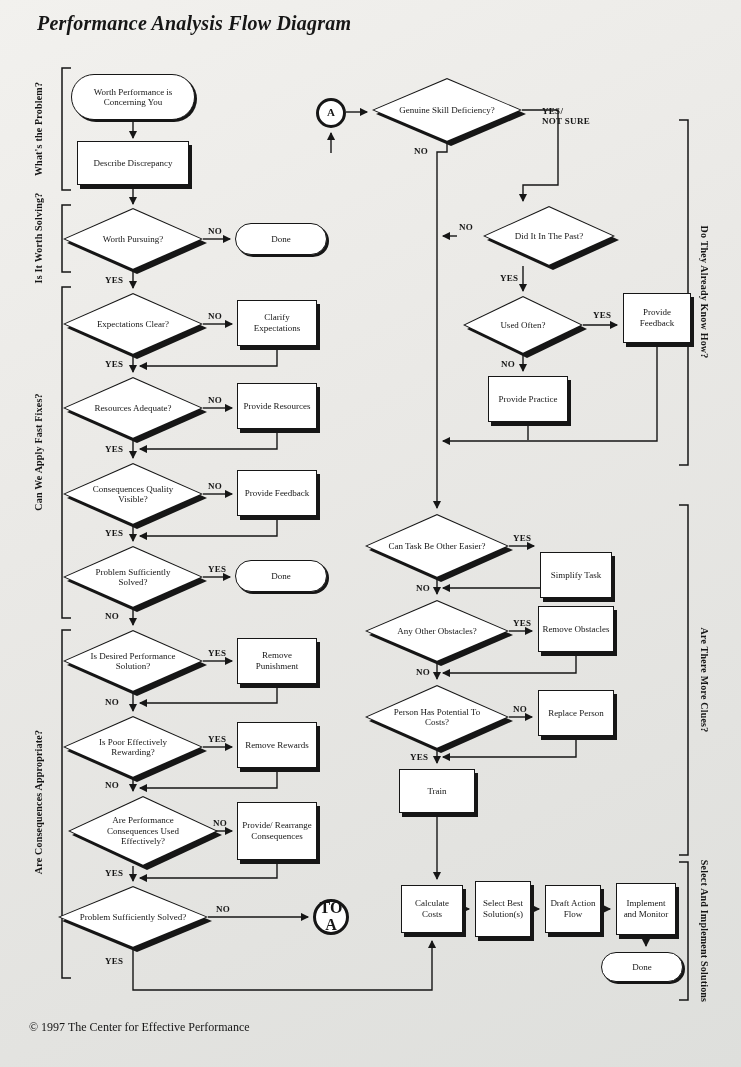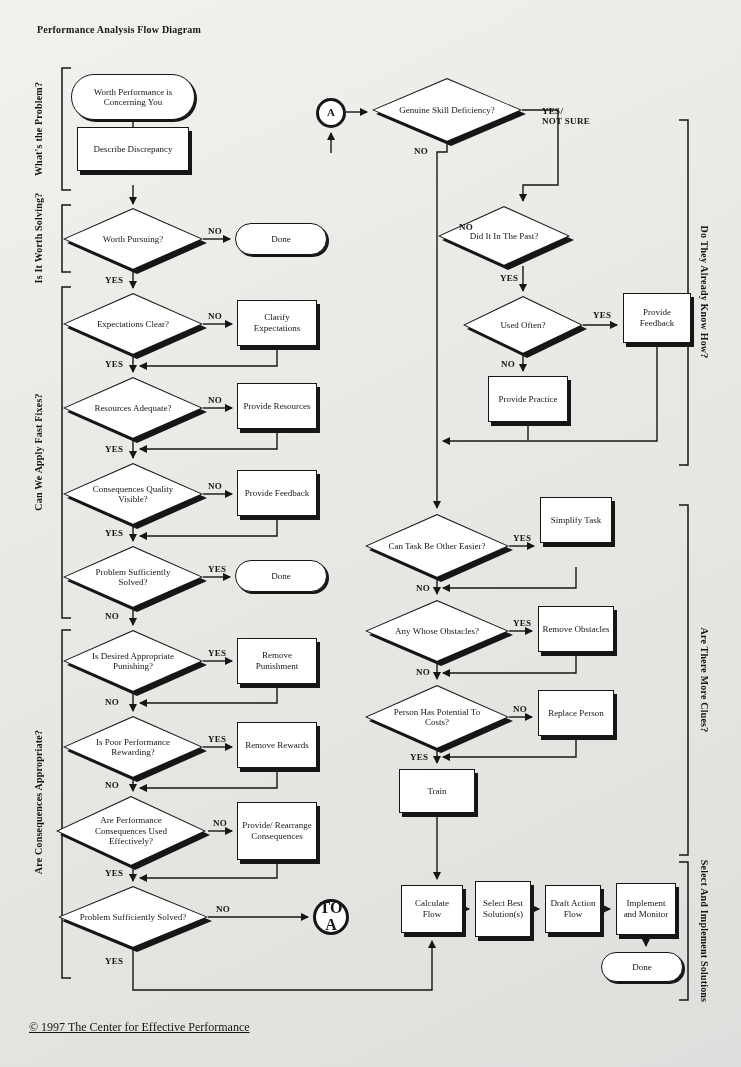--- a/index.html
+++ b/index.html
@@ -1,22 +1,22 @@
 <!DOCTYPE html>
 <html><head>
 <meta charset="utf-8">
 <style>
   html,body{margin:0;padding:0;}
   body{
     width:741px;height:1067px;position:relative;overflow:hidden;
     font-family:"Liberation Serif",serif;color:#161616;
     background:linear-gradient(155deg,#f2f1ee 0%,#eae9e6 40%,#e3e3e0 75%,#dedfdc 100%);
   }
-  .page-title{position:absolute;left:37px;top:24px;font-size:10px;font-weight:bold;letter-spacing:.2px;z-index:4;}
-  .footer{position:absolute;left:29px;top:1020px;font-size:12px;z-index:4;text-decoration:underline;}
+  .page-title{position:absolute;left:37px;top:12px;font-size:20px;font-weight:bold;font-style:italic;letter-spacing:.2px;z-index:4;}
+  .footer{position:absolute;left:29px;top:1020px;font-size:12px;z-index:4;}
   svg.lines{position:absolute;left:0;top:0;z-index:1;}
   .vl{position:absolute;transform:translate(-50%,-50%) rotate(-90deg);white-space:nowrap;
       font-size:10px;font-weight:bold;z-index:3;letter-spacing:.2px;}
   .vl.r{transform:translate(-50%,-50%) rotate(90deg);}
   .rnode,.snode,.dnode,.cnode{position:absolute;z-index:2;box-sizing:border-box;}
   .rnode{background:#fff;border:1.3px solid #161616;box-shadow:3px 4px 0 #161616;
          display:flex;align-items:center;justify-content:center;text-align:center;
          font-size:9px;line-height:1.2;padding:2px 3px;}
   .snode{background:#fff;border:1.3px solid #161616;border-radius:999px;box-shadow:2px 2px 0 #161616;
          display:flex;align-items:center;justify-content:center;text-align:center;
@@ -110,21 +110,21 @@
 
 <div class="vl" style="left:38px;top:129px">What's the Problem?</div>
 <div class="vl" style="left:38px;top:238px">Is It Worth Solving?</div>
 <div class="vl" style="left:38px;top:452px">Can We Apply Fast Fixes?</div>
 <div class="vl" style="left:38px;top:802px">Are Consequences Appropriate?</div>
 <div class="vl r" style="left:704px;top:292px">Do They Already Know How?</div>
 <div class="vl r" style="left:704px;top:680px">Are There More Clues?</div>
 <div class="vl r" style="left:704px;top:931px">Select And Implement Solutions</div>
 
 <div class="snode" style="left:71px;top:74px;width:124px;height:46px">Worth Performance is Concerning You</div>
-<div class="rnode" style="left:77px;top:127px;width:112px;height:44px">Describe Discrepancy</div>
+<div class="rnode" style="left:77px;top:141px;width:112px;height:44px">Describe Discrepancy</div>
 <div class="dnode" style="left:63px;top:208px;width:140px;height:62px">
     <i class="sh"></i>
     <i class="bd"></i>
     <i class="fc"></i>
     <b class="tx">Worth Pursuing?</b>
   </div>
 <div class="snode" style="left:235px;top:223px;width:92px;height:32px">Done</div>
 <div class="dnode" style="left:63px;top:293px;width:140px;height:62px">
     <i class="sh"></i>
     <i class="bd"></i>
@@ -150,31 +150,31 @@
     <i class="sh"></i>
     <i class="bd"></i>
     <i class="fc"></i>
     <b class="tx">Problem Sufficiently Solved?</b>
   </div>
 <div class="snode" style="left:235px;top:560px;width:92px;height:32px">Done</div>
 <div class="dnode" style="left:63px;top:630px;width:140px;height:62px">
     <i class="sh"></i>
     <i class="bd"></i>
     <i class="fc"></i>
-    <b class="tx">Is Desired Appropriate Punishing?</b>
+    <b class="tx">Is Desired Performance Solution?</b>
   </div>
 <div class="rnode" style="left:237px;top:638px;width:80px;height:46px">Remove Punishment</div>
 <div class="dnode" style="left:63px;top:716px;width:140px;height:62px">
     <i class="sh"></i>
     <i class="bd"></i>
     <i class="fc"></i>
-    <b class="tx">Is Poor Performance Rewarding?</b>
+    <b class="tx">Is Poor Effectively Rewarding?</b>
   </div>
 <div class="rnode" style="left:237px;top:722px;width:80px;height:46px">Remove Rewards</div>
-<div class="dnode" style="left:56px;top:796px;width:150px;height:70px">
+<div class="dnode" style="left:68px;top:796px;width:150px;height:70px">
     <i class="sh"></i>
     <i class="bd"></i>
     <i class="fc"></i>
     <b class="tx" style="padding:0 18px">Are Performance Consequences Used Effectively?</b>
   </div>
 <div class="rnode" style="left:237px;top:802px;width:80px;height:58px">Provide/ Rearrange Consequences</div>
 <div class="dnode" style="left:58px;top:886px;width:150px;height:62px">
     <i class="sh"></i>
     <i class="bd"></i>
     <i class="fc"></i>
@@ -183,59 +183,59 @@
 <div class="cnode" style="left:313px;top:899px;width:36px;height:36px">TO
 A</div>
 
 <div class="cnode" style="left:316px;top:98px;width:30px;height:30px;font-size:11px">A</div>
 <div class="dnode" style="left:372px;top:78px;width:150px;height:64px">
     <i class="sh"></i>
     <i class="bd"></i>
     <i class="fc"></i>
     <b class="tx">Genuine Skill Deficiency?</b>
   </div>
-<div class="dnode" style="left:438px;top:206px;width:132px;height:60px">
+<div class="dnode" style="left:483px;top:206px;width:132px;height:60px">
     <i class="sh"></i>
     <i class="bd"></i>
     <i class="fc"></i>
     <b class="tx">Did It In The Past?</b>
   </div>
 <div class="dnode" style="left:463px;top:296px;width:120px;height:58px">
     <i class="sh"></i>
     <i class="bd"></i>
     <i class="fc"></i>
     <b class="tx">Used Often?</b>
   </div>
 <div class="rnode" style="left:623px;top:293px;width:68px;height:50px">Provide Feedback</div>
 <div class="rnode" style="left:488px;top:376px;width:80px;height:46px">Provide Practice</div>
 
 <div class="dnode" style="left:365px;top:514px;width:144px;height:64px">
     <i class="sh"></i>
     <i class="bd"></i>
     <i class="fc"></i>
     <b class="tx">Can Task Be Other Easier?</b>
   </div>
-<div class="rnode" style="left:540px;top:497px;width:72px;height:46px">Simplify Task</div>
+<div class="rnode" style="left:540px;top:552px;width:72px;height:46px">Simplify Task</div>
 <div class="dnode" style="left:365px;top:600px;width:144px;height:62px">
     <i class="sh"></i>
     <i class="bd"></i>
     <i class="fc"></i>
-    <b class="tx">Any Whose Obstacles?</b>
+    <b class="tx">Any Other Obstacles?</b>
   </div>
 <div class="rnode" style="left:538px;top:606px;width:76px;height:46px">Remove Obstacles</div>
 <div class="dnode" style="left:365px;top:685px;width:144px;height:64px">
     <i class="sh"></i>
     <i class="bd"></i>
     <i class="fc"></i>
     <b class="tx">Person Has Potential To Costs?</b>
   </div>
 <div class="rnode" style="left:538px;top:690px;width:76px;height:46px">Replace Person</div>
 <div class="rnode" style="left:399px;top:769px;width:76px;height:44px">Train</div>
 
-<div class="rnode" style="left:401px;top:885px;width:62px;height:48px">Calculate Flow</div>
+<div class="rnode" style="left:401px;top:885px;width:62px;height:48px">Calculate Costs</div>
 <div class="rnode" style="left:475px;top:881px;width:56px;height:56px">Select Best Solution(s)</div>
 <div class="rnode" style="left:545px;top:885px;width:56px;height:48px">Draft Action Flow</div>
 <div class="rnode" style="left:616px;top:883px;width:60px;height:52px">Implement and Monitor</div>
 <div class="snode" style="left:601px;top:952px;width:82px;height:30px">Done</div>
 
 <div class="el" style="left:208px;top:226px">NO</div>
 <div class="el" style="left:105px;top:275px">YES</div>
 <div class="el" style="left:208px;top:311px">NO</div>
 <div class="el" style="left:105px;top:359px">YES</div>
 <div class="el" style="left:208px;top:395px">NO</div>

